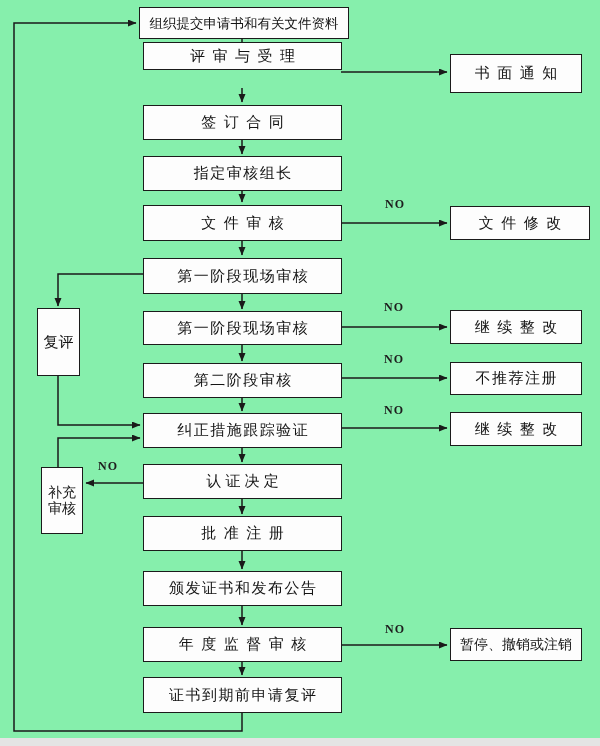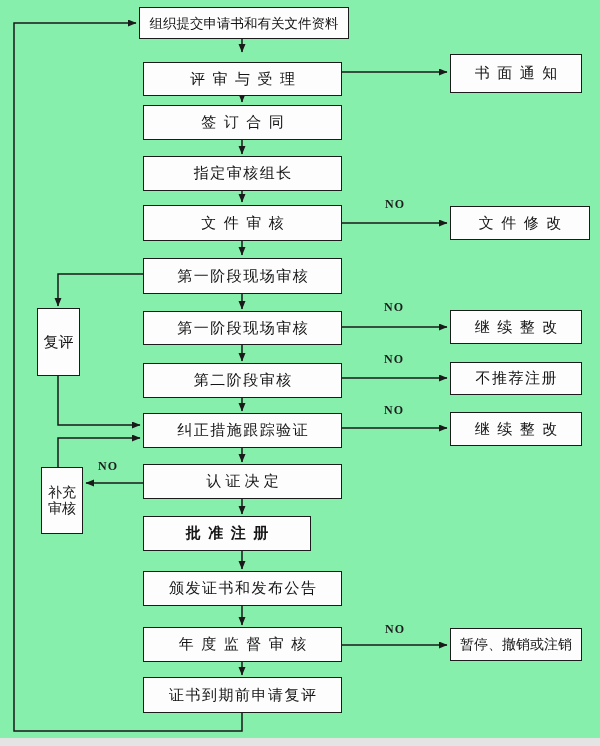--- a/index.html
+++ b/index.html
@@ -89,30 +89,30 @@
 
       <path d="M58,375 L58,425 L140,425" marker-end="url(#ah)"></path>
 
       <path d="M58,467 L58,438 L140,438" marker-end="url(#ah)"></path>
 
       <path d="M242,712 L242,731 L14,731 L14,23 L136,23" marker-end="url(#ah)"></path>
     </g>
   </svg>
 
   <div class="box fs-sm" style="left:139px;top:7px;width:210px;height:32px;">组织提交申请书和有关文件资料</div>
-  <div class="box sp-wide" style="left:143px;top:62px;width:199px;height:34px;text-align:right;">评审与受理</div>
+  <div class="box sp-wide" style="left:143px;top:42px;width:199px;height:28px;text-align:right;">评审与受理</div>
   <div class="box sp-wide" style="left:143px;top:105px;width:199px;height:35px;">签订合同</div>
   <div class="box sp-small" style="left:143px;top:156px;width:199px;height:35px;">指定审核组长</div>
   <div class="box sp-wide" style="left:143px;top:205px;width:199px;height:36px;">文件审核</div>
   <div class="box sp-small" style="left:143px;top:258px;width:199px;height:36px;">第一阶段现场审核</div>
   <div class="box sp-small" style="left:143px;top:311px;width:199px;height:34px;">第一阶段现场审核</div>
   <div class="box sp-small" style="left:143px;top:413px;width:199px;height:35px;">纠正措施跟踪验证</div>
   <div class="box sp-small" style="left:143px;top:363px;width:199px;height:35px;">第二阶段审核</div>
   <div class="box sp-mid" style="left:143px;top:464px;width:199px;height:35px;">认证决定</div>
-  <div class="box sp-wide" style="left:143px;top:516px;width:168px;height:35px;font-weight:bold;">批准注册</div>
+  <div class="box sp-wide" style="left:143px;top:516px;width:199px;height:35px;">批准注册</div>
   <div class="box sp-small" style="left:143px;top:571px;width:199px;height:35px;">颁发证书和发布公告</div>
   <div class="box sp-wide" style="left:143px;top:627px;width:199px;height:35px;">年度监督审核</div>
   <div class="box sp-small" style="left:143px;top:677px;width:199px;height:36px;">证书到期前申请复评</div>
 
   <div class="box sp-wide" style="left:450px;top:54px;width:132px;height:39px;">书面通知</div>
   <div class="box sp-wide" style="left:450px;top:206px;width:140px;height:34px;">文件修改</div>
   <div class="box sp-wide" style="left:450px;top:310px;width:132px;height:34px;">继续整改</div>
   <div class="box sp-small" style="left:450px;top:362px;width:132px;height:33px;">不推荐注册</div>
   <div class="box sp-wide" style="left:450px;top:412px;width:132px;height:34px;">继续整改</div>
   <div class="box fs-14" style="left:450px;top:628px;width:132px;height:33px;">暂停、撤销或注销</div>

